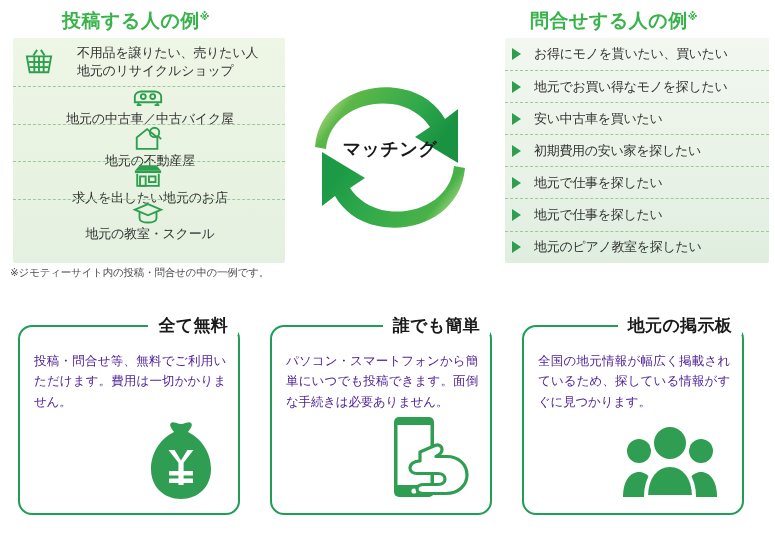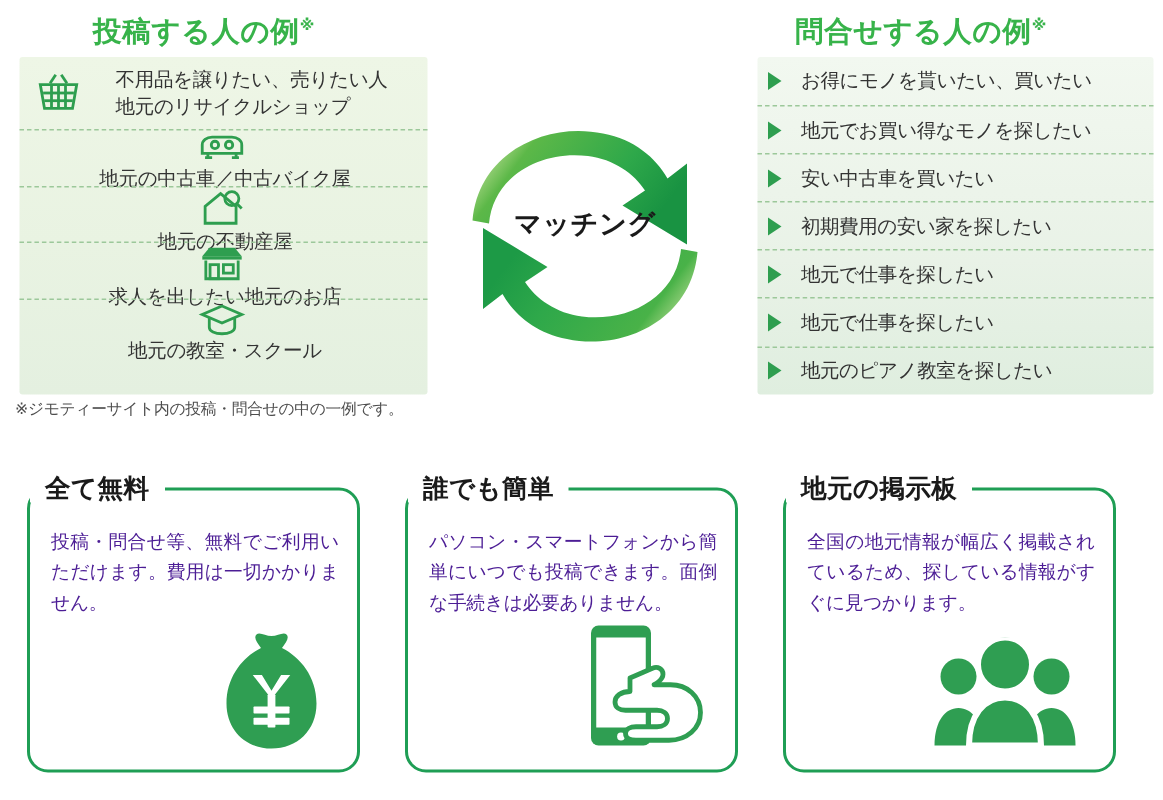--- a/index.html
+++ b/index.html
@@ -92,21 +92,21 @@
     position:absolute;top:325px;width:222px;height:190px;
     border:2px solid #1f9e55;border-radius:14px;
     box-sizing:border-box;
     background:#ffffff;
   }
   #card-0{left:18px;}
   #card-1{left:270px;}
   #card-2{left:522px;}
   .card .title{
     position:absolute;top:-13px;left:0;width:100%;
-    text-align:left;
+    text-align:right;
   }
   .card .title span{
     background:#ffffff;
     padding:0 10px;
     font-size:17px;font-weight:bold;color:#1a1a1a;
     letter-spacing:.3px;
   }
   .card .body{
     position:absolute;top:24px;left:14px;right:12px;
     font-size:12.5px;color:#4c1d95;line-height:1.62;

